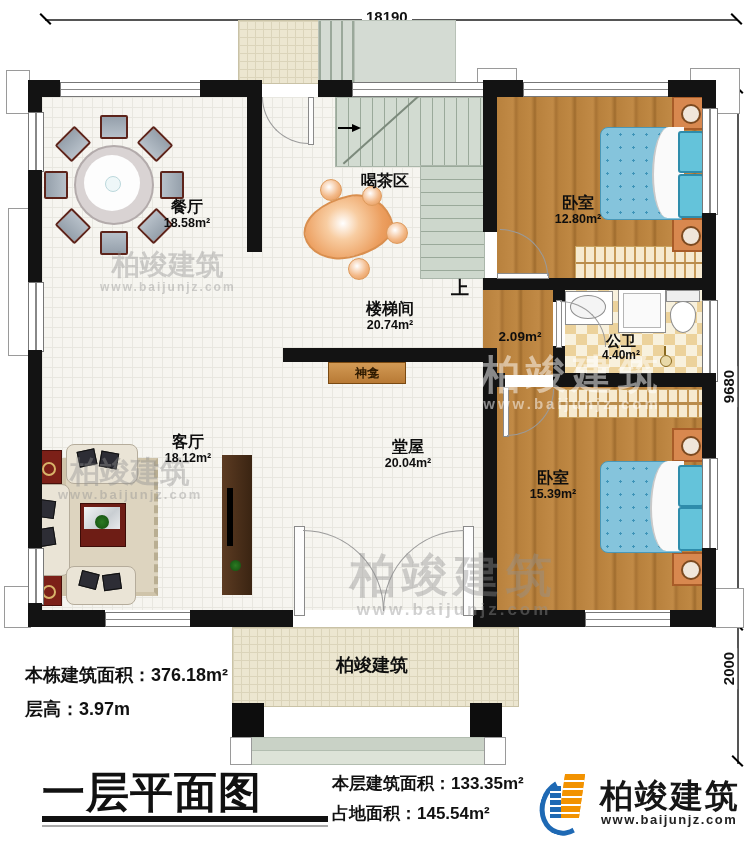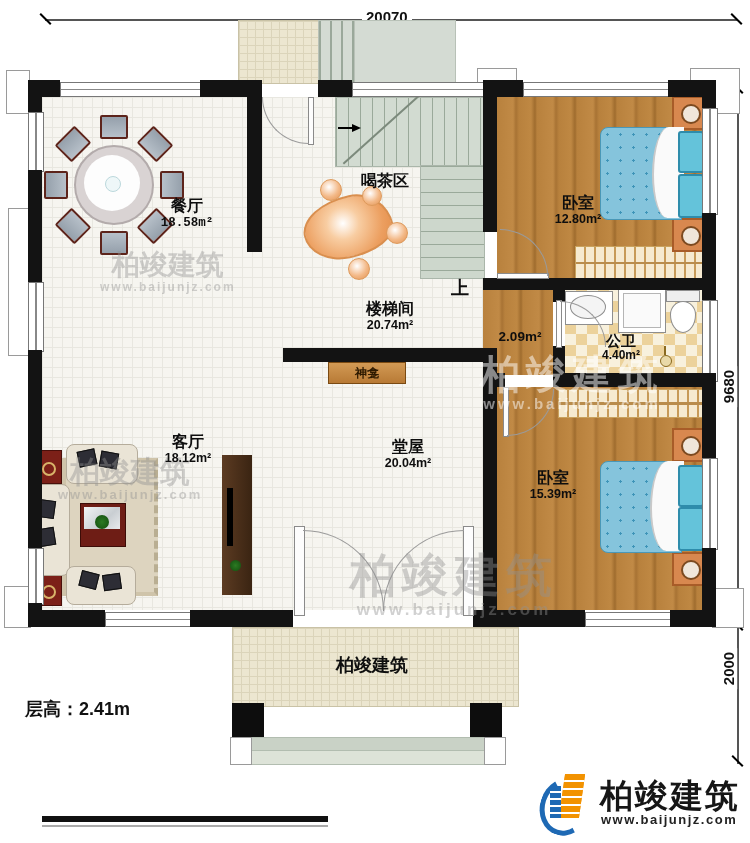--- a/index.html
+++ b/index.html
@@ -89,21 +89,21 @@
   .arrow-r{width:0;height:0;border-top:4px solid transparent;border-bottom:4px solid transparent;border-left:9px solid #000;}
 </style>
 </head>
 <body>
 
 <div class="sheet">
 
   <div class="abs dimline" style="left:45px;top:19px;width:692px;height:1.5px;"></div>
   <div class="abs tick" style="left:38px;top:18px;"></div>
   <div class="abs tick" style="left:729px;top:18px;"></div>
-  <div class="abs dimtxt" style="left:362px;top:8px;">20070</div>
+  <div class="abs dimtxt" style="left:362px;top:8px;">18190</div>
 
   <div class="abs dimline" style="left:737px;top:85px;width:1.5px;height:542px;"></div>
   <div class="abs dimline" style="left:737px;top:627px;width:1.5px;height:137px;"></div>
   <div class="abs tick" style="left:730px;top:87px;"></div>
   <div class="abs tick" style="left:730px;top:624px;"></div>
   <div class="abs tick" style="left:730px;top:760px;"></div>
   <div class="abs dimtxt" style="left:708px;top:378px;transform:rotate(-90deg);">9680</div>
   <div class="abs dimtxt" style="left:708px;top:660px;transform:rotate(-90deg);">2000</div>
 
   <div class="abs sill" style="left:6px;top:70px;width:22px;height:42px;"></div>
@@ -272,21 +272,21 @@
   </div>
   <div class="abs wm wm-light" style="left:480px;top:352px;font-size:40px;letter-spacing:6px;">
     <span>柏竣建筑</span>
     <span class="u" style="font-size:15px;letter-spacing:3px;">www.baijunjz.com</span>
   </div>
   <div class="abs wm" style="left:350px;top:550px;font-size:46px;letter-spacing:6px;">
     <span>柏竣建筑</span>
     <span class="u" style="font-size:17px;letter-spacing:3px;">www.baijunjz.com</span>
   </div>
 
-  <div class="abs rlabel" style="left:187px;top:198px;font-family:Liberation Mono, monospace;">
+  <div class="abs rlabel" style="left:187px;top:198px;">
     <div class="rname">餐厅</div>
     <div class="rarea">18.58m²</div>
   </div>
   <div class="abs rlabel" style="left:385px;top:172px;">
     <div class="rname">喝茶区</div>
   </div>
   <div class="abs rlabel" style="left:390px;top:300px;">
     <div class="rname">楼梯间</div>
     <div class="rarea">20.74m²</div>
   </div>
@@ -313,26 +313,36 @@
     <div class="rarea">20.04m²</div>
   </div>
   <div class="abs rlabel" style="left:553px;top:469px;">
     <div class="rname">卧室</div>
     <div class="rarea">15.39m²</div>
   </div>
   <div class="abs rlabel" style="left:372px;top:655px;">
     <div class="rname" style="font-size:18px;">柏竣建筑</div>
   </div>
 
+  <div class="abs note" style="left:25px;top:663px;">
+    <span>本栋建筑面积：</span><span>376.18m²</span>
+  </div>
   <div class="abs note" style="left:25px;top:697px;">
-    <span>层高：</span><span>2.41m</span>
-  </div>
-
+    <span>层高：</span><span>3.97m</span>
+  </div>
+
+  <div class="abs tb-title" style="left:42px;top:764px;">一层平面图</div>
   <div class="abs" style="left:42px;top:816px;width:286px;height:6px;background:#111;"></div>
   <div class="abs" style="left:42px;top:825px;width:286px;height:2px;background:#aaa;"></div>
+  <div class="abs tb-small" style="left:332px;top:772px;">
+    <span>本层建筑面积：</span><span>133.35m²</span>
+  </div>
+  <div class="abs tb-small" style="left:332px;top:802px;">
+    <span>占地面积：</span><span>145.54m²</span>
+  </div>
 
   <div class="abs" style="left:540px;top:770px;width:54px;height:62px;">
     <div class="abs" style="left:0px;top:8px;width:40px;height:48px;border:5px solid transparent;border-left-color:#1e69b4;border-bottom-color:#1e69b4;border-radius:50%;transform:rotate(18deg);"></div>
     <div class="abs" style="left:22px;top:4px;width:20px;height:44px;background:#f29200;transform:skewX(-8deg);background-image:repeating-linear-gradient(#f29200 0 6px,#fff 6px 8px);"></div>
     <div class="abs" style="left:10px;top:16px;width:11px;height:32px;background:#1e69b4;background-image:repeating-linear-gradient(#1e69b4 0 5px,#fff 5px 7px);"></div>
   </div>
   <div class="abs logo-name" style="left:600px;top:774px;">柏竣建筑</div>
   <div class="abs logo-url" style="left:601px;top:812px;">www.baijunjz.com</div>
 
 </div>

